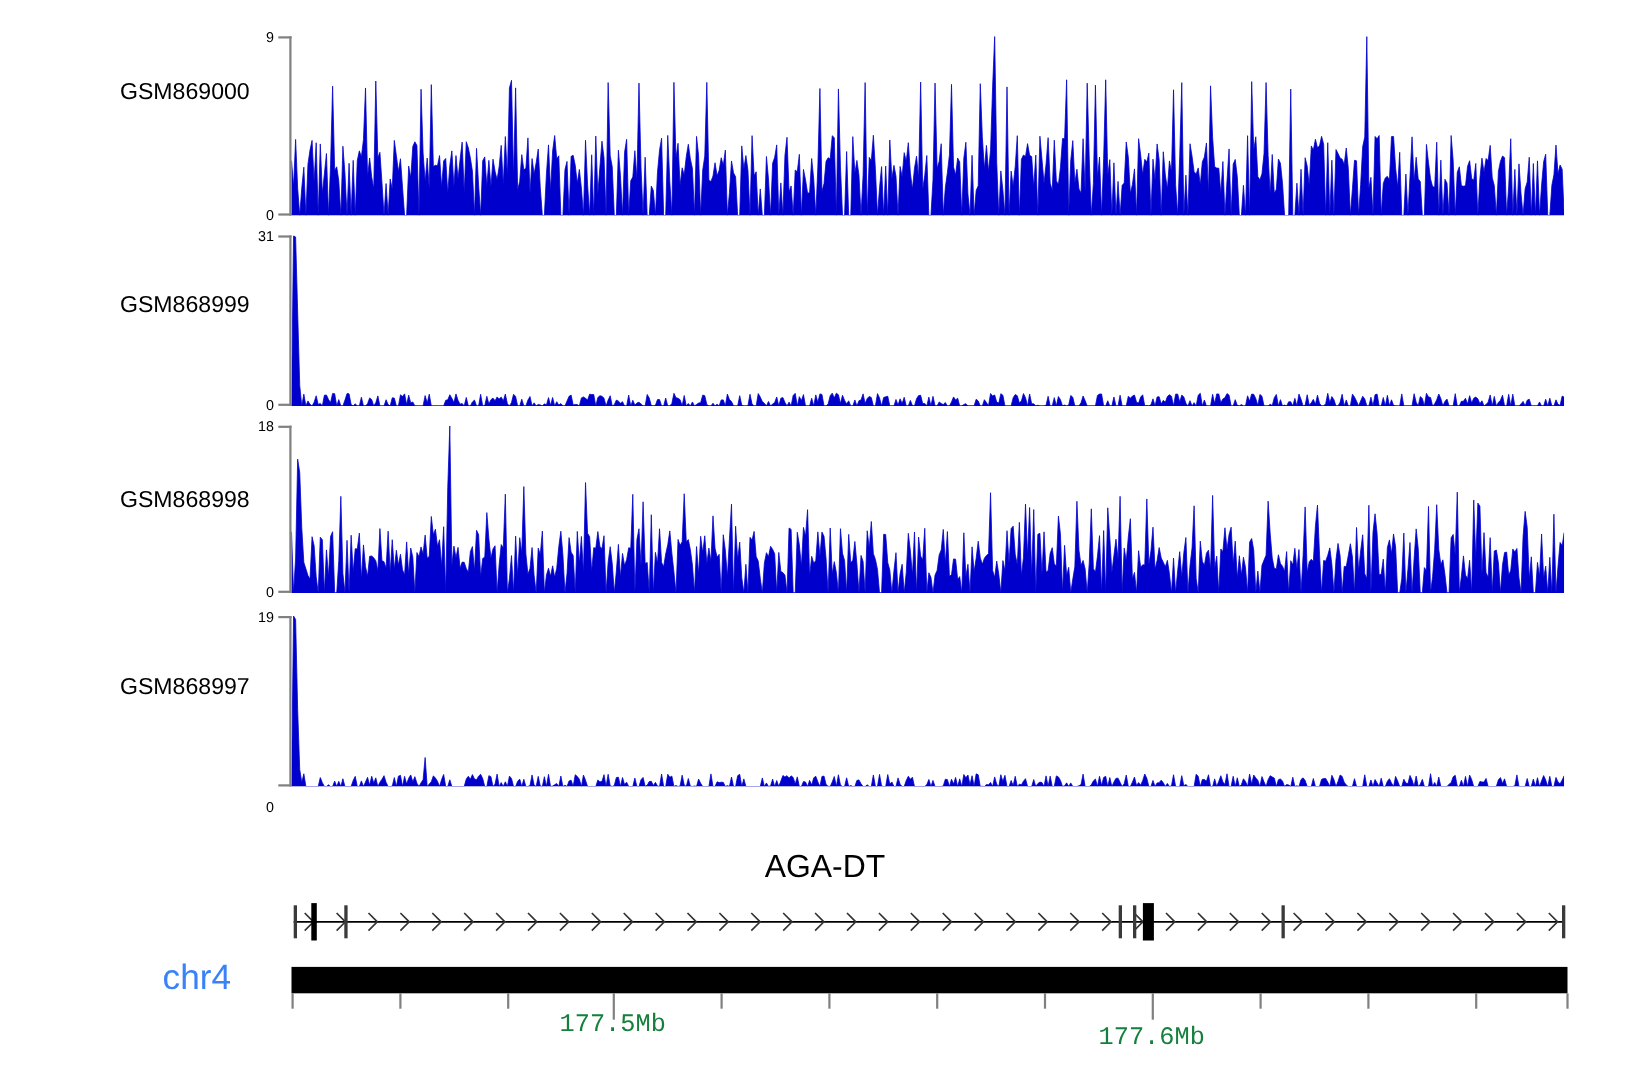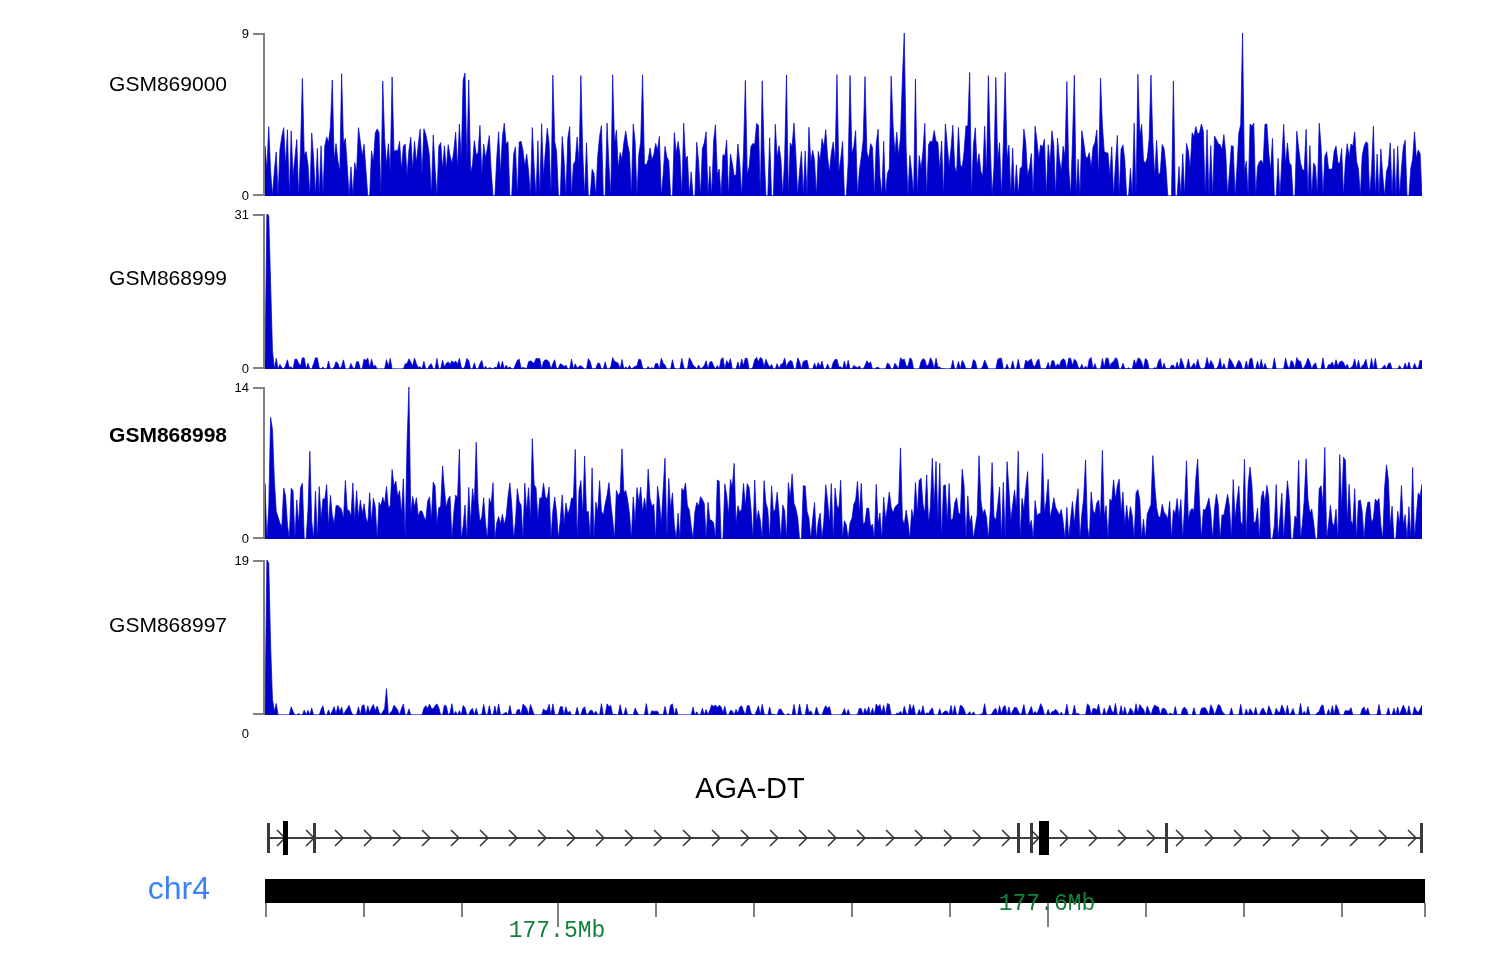--- a/index.html
+++ b/index.html
@@ -149,26 +149,26 @@
           <div class="axis-num top">31</div>
           <div class="axis-num bottom">0</div>
         </div>
         <div class="plot" style="left: 265px; top: 0px; width: 1157px; height: 155px;">
           <svg width="1157" height="155" viewBox="0 0 1157 155" preserveAspectRatio="none">
             <path d="M 0 155 L 0.00 151.84 L 1.87 0.00 L 3.74 1.55 L 5.61 69.75 L 7.48 136.40 L 9.35 155.00 L 11.21 144.27 L 13.08 155.00 L 14.95 150.50 L 16.82 153.56 L 18.69 155.00 L 20.56 151.68 L 22.43 145.81 L 24.30 153.69 L 26.17 152.72 L 28.04 155.00 L 29.91 145.23 L 31.78 145.14 L 33.64 149.19 L 35.51 152.01 L 37.38 143.69 L 39.25 143.94 L 41.12 155.00 L 42.99 149.29 L 44.86 155.00 L 46.73 155.00 L 48.60 149.72 L 50.47 143.79 L 52.34 144.06 L 54.21 153.73 L 56.07 155.00 L 57.94 153.06 L 59.81 155.00 L 61.68 155.00 L 63.55 147.05 L 65.42 155.00 L 67.29 155.00 L 69.16 152.97 L 71.03 147.74 L 72.90 149.29 L 74.77 155.00 L 76.63 152.16 L 78.50 145.87 L 80.37 155.00 L 82.24 155.00 L 84.11 155.00 L 85.98 149.42 L 87.85 153.83 L 89.72 155.00 L 91.59 147.70 L 93.46 147.87 L 95.33 155.00 L 97.20 155.00 L 99.06 144.94 L 100.93 146.43 L 102.80 144.06 L 104.67 153.79 L 106.54 145.22 L 108.41 152.29 L 110.28 151.38 L 112.15 155.00 L 114.02 155.00 L 115.89 155.00 L 117.76 155.00 L 119.63 155.00 L 121.49 145.61 L 123.36 152.40 L 125.23 144.31 L 127.10 155.00 L 128.97 155.00 L 130.84 155.00 L 132.71 155.00 L 134.58 155.00 L 136.45 155.00 L 138.32 155.00 L 140.19 149.88 L 142.05 149.50 L 143.92 144.82 L 145.79 148.13 L 147.66 151.94 L 149.53 144.12 L 151.40 149.97 L 153.27 153.45 L 155.14 152.77 L 157.01 155.00 L 158.88 147.32 L 160.75 155.00 L 162.62 155.00 L 164.48 151.41 L 166.35 149.69 L 168.22 155.00 L 170.09 155.00 L 171.96 144.44 L 173.83 155.00 L 175.70 154.66 L 177.57 146.22 L 179.44 153.24 L 181.31 149.34 L 183.18 147.88 L 185.05 150.40 L 186.91 146.84 L 188.78 148.72 L 190.65 147.00 L 192.52 150.44 L 194.39 144.28 L 196.26 153.11 L 198.13 155.00 L 200.00 151.92 L 201.87 144.42 L 203.74 146.45 L 205.61 155.00 L 207.47 155.00 L 209.34 148.92 L 211.21 155.00 L 213.08 155.00 L 214.95 149.71 L 216.82 146.48 L 218.69 155.00 L 220.56 152.22 L 222.43 155.00 L 224.30 153.65 L 226.17 154.11 L 228.04 155.00 L 229.90 153.11 L 231.77 154.09 L 233.64 147.45 L 235.51 154.58 L 237.38 147.31 L 239.25 155.00 L 241.12 151.21 L 242.99 154.26 L 244.86 152.87 L 246.73 155.00 L 248.60 155.00 L 250.47 150.61 L 252.33 146.33 L 254.20 145.14 L 256.07 154.11 L 257.94 153.65 L 259.81 153.83 L 261.68 155.00 L 263.55 147.74 L 265.42 146.81 L 267.29 148.10 L 269.16 149.60 L 271.03 144.32 L 272.89 144.67 L 274.76 144.63 L 276.63 155.00 L 278.50 147.41 L 280.37 145.73 L 282.24 146.24 L 284.11 147.98 L 285.98 155.00 L 287.85 149.73 L 289.72 145.76 L 291.59 155.00 L 293.46 153.96 L 295.32 149.72 L 297.19 150.67 L 299.06 152.51 L 300.93 151.15 L 302.80 155.00 L 304.67 155.00 L 306.54 145.13 L 308.41 155.00 L 310.28 149.87 L 312.15 154.29 L 314.02 152.33 L 315.89 151.66 L 317.75 153.20 L 319.62 155.00 L 321.49 155.00 L 323.36 144.59 L 325.23 147.87 L 327.10 154.74 L 328.97 155.00 L 330.84 154.41 L 332.71 149.28 L 334.58 149.22 L 336.45 155.00 L 338.32 155.00 L 340.18 147.89 L 342.05 155.00 L 343.92 155.00 L 345.79 152.80 L 347.66 143.56 L 349.53 147.50 L 351.40 148.07 L 353.27 149.40 L 355.14 154.92 L 357.01 145.54 L 358.88 155.00 L 360.74 152.84 L 362.61 155.00 L 364.48 151.42 L 366.35 155.00 L 368.22 153.72 L 370.09 152.36 L 371.96 152.05 L 373.83 145.18 L 375.70 145.67 L 377.57 153.75 L 379.44 155.00 L 381.31 155.00 L 383.17 152.56 L 385.04 155.00 L 386.91 153.42 L 388.78 155.00 L 390.65 149.56 L 392.52 149.53 L 394.39 155.00 L 396.26 144.23 L 398.13 149.28 L 400.00 150.98 L 401.87 155.00 L 403.74 155.00 L 405.60 155.00 L 407.47 145.71 L 409.34 154.37 L 411.21 155.00 L 413.08 155.00 L 414.95 154.85 L 416.82 144.39 L 418.69 153.36 L 420.56 155.00 L 422.43 155.00 L 424.30 143.76 L 426.16 146.94 L 428.03 151.10 L 429.90 152.69 L 431.77 155.00 L 433.64 150.96 L 435.51 155.00 L 437.38 153.38 L 439.25 151.82 L 441.12 146.84 L 442.99 155.00 L 444.86 148.02 L 446.73 147.40 L 448.59 151.82 L 450.46 155.00 L 452.33 151.55 L 454.20 155.00 L 456.07 145.48 L 457.94 143.59 L 459.81 155.00 L 461.68 146.59 L 463.55 150.18 L 465.42 144.69 L 467.29 155.00 L 469.16 155.00 L 471.02 155.00 L 472.89 148.01 L 474.76 155.00 L 476.63 144.99 L 478.50 151.76 L 480.37 144.09 L 482.24 144.55 L 484.11 155.00 L 485.98 155.00 L 487.85 153.25 L 489.72 145.70 L 491.58 143.39 L 493.45 147.73 L 495.32 143.44 L 497.19 144.88 L 499.06 152.84 L 500.93 145.30 L 502.80 149.99 L 504.67 153.19 L 506.54 150.40 L 508.41 155.00 L 510.28 155.00 L 512.15 149.60 L 514.01 155.00 L 515.88 150.21 L 517.75 149.70 L 519.62 144.06 L 521.49 152.74 L 523.36 148.38 L 525.23 146.38 L 527.10 147.42 L 528.97 155.00 L 530.84 155.00 L 532.71 143.83 L 534.58 147.75 L 536.44 155.00 L 538.31 147.38 L 540.18 146.74 L 542.05 146.22 L 543.92 155.00 L 545.79 155.00 L 547.66 155.00 L 549.53 149.14 L 551.40 154.22 L 553.27 148.57 L 555.14 152.79 L 557.00 147.19 L 558.87 155.00 L 560.74 155.00 L 562.61 149.99 L 564.48 154.66 L 566.35 155.00 L 568.22 148.43 L 570.09 145.58 L 571.96 145.33 L 573.83 152.92 L 575.70 152.76 L 577.57 155.00 L 579.43 147.02 L 581.30 155.00 L 583.17 146.29 L 585.04 154.81 L 586.91 155.00 L 588.78 151.44 L 590.65 152.81 L 592.52 153.75 L 594.39 151.93 L 596.26 155.00 L 598.13 155.00 L 600.00 151.46 L 601.86 146.85 L 603.73 149.58 L 605.60 147.98 L 607.47 155.00 L 609.34 155.00 L 611.21 153.72 L 613.08 152.97 L 614.95 155.00 L 616.82 155.00 L 618.69 155.00 L 620.56 155.00 L 622.42 148.94 L 624.29 150.54 L 626.16 155.00 L 628.03 155.00 L 629.90 149.36 L 631.77 151.93 L 633.64 154.88 L 635.51 143.73 L 637.38 146.05 L 639.25 145.05 L 641.12 151.56 L 642.99 152.44 L 644.85 143.90 L 646.72 145.34 L 648.59 155.00 L 650.46 155.00 L 652.33 155.00 L 654.20 155.00 L 656.07 147.51 L 657.94 144.65 L 659.81 145.72 L 661.68 152.15 L 663.55 150.63 L 665.42 143.78 L 667.28 147.50 L 669.15 155.00 L 671.02 144.16 L 672.89 153.09 L 674.76 153.08 L 676.63 155.00 L 678.50 154.40 L 680.37 155.00 L 682.24 155.00 L 684.11 155.00 L 685.98 154.49 L 687.84 146.22 L 689.71 155.00 L 691.58 155.00 L 693.45 147.49 L 695.32 155.00 L 697.19 146.45 L 699.06 149.43 L 700.93 155.00 L 702.80 154.20 L 704.67 155.00 L 706.54 154.18 L 708.41 145.56 L 710.27 147.22 L 712.14 155.00 L 714.01 155.00 L 715.88 155.00 L 717.75 152.15 L 719.62 145.97 L 721.49 150.20 L 723.36 155.00 L 725.23 155.00 L 727.10 155.00 L 728.97 155.00 L 730.84 155.00 L 732.70 145.45 L 734.57 144.28 L 736.44 144.14 L 738.31 155.00 L 740.18 155.00 L 742.05 150.31 L 743.92 155.00 L 745.79 155.00 L 747.66 146.87 L 749.53 155.00 L 751.40 155.00 L 753.26 145.30 L 755.13 155.00 L 757.00 155.00 L 758.87 155.00 L 760.74 146.12 L 762.61 148.02 L 764.48 146.10 L 766.35 145.14 L 768.22 151.69 L 770.09 152.43 L 771.96 147.00 L 773.83 144.92 L 775.69 155.00 L 777.56 154.66 L 779.43 155.00 L 781.30 154.06 L 783.17 148.56 L 785.04 155.00 L 786.91 146.86 L 788.78 146.64 L 790.65 153.23 L 792.52 149.90 L 794.39 151.74 L 796.26 146.40 L 798.12 144.80 L 799.99 146.15 L 801.86 155.00 L 803.73 144.31 L 805.60 144.23 L 807.47 151.39 L 809.34 145.16 L 811.21 146.88 L 813.08 152.62 L 814.95 155.00 L 816.82 150.26 L 818.68 155.00 L 820.55 152.03 L 822.42 155.00 L 824.29 145.25 L 826.16 143.50 L 828.03 155.00 L 829.90 149.66 L 831.77 155.00 L 833.64 155.00 L 835.51 155.00 L 837.38 144.41 L 839.25 152.88 L 841.11 144.07 L 842.98 144.16 L 844.85 152.15 L 846.72 148.65 L 848.59 147.50 L 850.46 143.80 L 852.33 145.21 L 854.20 155.00 L 856.07 155.00 L 857.94 149.33 L 859.81 154.49 L 861.68 155.00 L 863.54 153.75 L 865.41 155.00 L 867.28 155.00 L 869.15 145.83 L 871.02 150.79 L 872.89 144.25 L 874.76 144.51 L 876.63 148.34 L 878.50 154.58 L 880.37 144.58 L 882.24 146.19 L 884.11 155.00 L 885.97 155.00 L 887.84 155.00 L 889.71 153.47 L 891.58 154.61 L 893.45 147.55 L 895.32 144.62 L 897.19 155.00 L 899.06 149.31 L 900.93 155.00 L 902.80 154.29 L 904.67 155.00 L 906.53 151.28 L 908.40 151.27 L 910.27 155.00 L 912.14 148.13 L 914.01 155.00 L 915.88 144.24 L 917.75 148.98 L 919.62 155.00 L 921.49 154.41 L 923.36 144.89 L 925.23 154.34 L 927.10 152.15 L 928.96 149.06 L 930.83 153.61 L 932.70 145.24 L 934.57 152.64 L 936.44 155.00 L 938.31 155.00 L 940.18 152.95 L 942.05 143.56 L 943.92 152.19 L 945.79 146.49 L 947.66 149.41 L 949.53 155.00 L 951.39 155.00 L 953.26 151.74 L 955.13 144.38 L 957.00 155.00 L 958.87 149.60 L 960.74 155.00 L 962.61 155.00 L 964.48 144.30 L 966.35 146.98 L 968.22 150.68 L 970.09 155.00 L 971.95 150.56 L 973.82 146.23 L 975.69 148.65 L 977.56 155.00 L 979.43 155.00 L 981.30 147.06 L 983.17 155.00 L 985.04 144.86 L 986.91 144.23 L 988.78 155.00 L 990.65 155.00 L 992.52 147.37 L 994.38 155.00 L 996.25 145.34 L 998.12 155.00 L 999.99 149.45 L 1001.86 154.50 L 1003.73 155.00 L 1005.60 155.00 L 1007.47 155.00 L 1009.34 144.08 L 1011.21 155.00 L 1013.08 155.00 L 1014.95 155.00 L 1016.81 155.00 L 1018.68 155.00 L 1020.55 143.94 L 1022.42 151.70 L 1024.29 155.00 L 1026.16 146.53 L 1028.03 148.23 L 1029.90 155.00 L 1031.77 143.55 L 1033.64 146.88 L 1035.51 147.35 L 1037.37 155.00 L 1039.24 153.26 L 1041.11 149.41 L 1042.98 144.22 L 1044.85 148.22 L 1046.72 155.00 L 1048.59 150.90 L 1050.46 148.79 L 1052.33 155.00 L 1054.20 155.00 L 1056.07 155.00 L 1057.94 143.88 L 1059.80 155.00 L 1061.67 154.95 L 1063.54 150.82 L 1065.41 150.79 L 1067.28 148.03 L 1069.15 153.37 L 1071.02 145.72 L 1072.89 152.28 L 1074.76 148.04 L 1076.63 147.00 L 1078.50 148.56 L 1080.37 152.96 L 1082.23 150.36 L 1084.10 155.00 L 1085.97 153.63 L 1087.84 151.61 L 1089.71 145.07 L 1091.58 155.00 L 1093.45 146.35 L 1095.32 155.00 L 1097.19 151.82 L 1099.06 149.87 L 1100.93 145.27 L 1102.79 155.00 L 1104.66 155.00 L 1106.53 144.49 L 1108.40 155.00 L 1110.27 144.33 L 1112.14 155.00 L 1114.01 155.00 L 1115.88 155.00 L 1117.75 153.22 L 1119.62 150.92 L 1121.49 155.00 L 1123.36 149.81 L 1125.22 148.85 L 1127.09 155.00 L 1128.96 155.00 L 1130.83 155.00 L 1132.70 155.00 L 1134.57 151.45 L 1136.44 155.00 L 1138.31 155.00 L 1140.18 148.98 L 1142.05 155.00 L 1143.92 148.00 L 1145.79 155.00 L 1147.65 155.00 L 1149.52 149.49 L 1151.39 153.56 L 1153.26 154.56 L 1155.13 146.08 L 1157.00 147.06 L 1157 155 Z" fill="#0000CC" stroke="#0000CC" stroke-width="0.7"></path>
           </svg>
         </div>
       </div>
       <div class="track" style="top: 387px; height: 152px;">
-        <div class="track-label" style="top: 36px; font-weight: bold;">GSM868998</div>
+        <div class="track-label" style="top: 56px;">GSM868998</div>
         <div class="axis" style="left: 253px; top: 0px; width: 12px; height: 152px;">
           <div class="axis-vline" style="height: 152px;"></div>
           <div class="axis-tick" style="top: 0px;"></div>
           <div class="axis-tick" style="top: 150px;"></div>
-          <div class="axis-num top">14</div>
+          <div class="axis-num top">18</div>
           <div class="axis-num bottom">0</div>
         </div>
         <div class="plot" style="left: 265px; top: 0px; width: 1157px; height: 152px;">
           <svg width="1157" height="152" viewBox="0 0 1157 152" preserveAspectRatio="none">
             <path d="M 0 152 L 0.00 96.49 L 1.87 152.00 L 3.74 120.23 L 5.61 30.40 L 7.48 42.56 L 9.35 93.13 L 11.21 124.24 L 13.08 130.10 L 14.95 136.19 L 16.82 139.43 L 18.69 100.90 L 20.56 109.11 L 22.43 137.10 L 24.30 152.00 L 26.17 101.32 L 28.04 103.69 L 29.91 152.00 L 31.78 112.88 L 33.64 137.30 L 35.51 100.82 L 37.38 96.35 L 39.25 152.00 L 41.12 152.00 L 42.99 122.61 L 44.86 64.20 L 46.73 134.28 L 48.60 152.00 L 50.47 104.20 L 52.34 152.00 L 54.21 99.52 L 56.07 132.96 L 57.94 111.75 L 59.81 112.15 L 61.68 97.63 L 63.55 139.70 L 65.42 108.36 L 67.29 128.19 L 69.16 136.79 L 71.03 118.74 L 72.90 118.39 L 74.77 120.13 L 76.63 122.72 L 78.50 132.10 L 80.37 93.50 L 82.24 122.81 L 84.11 123.59 L 85.98 129.54 L 87.85 95.89 L 89.72 133.63 L 91.59 103.63 L 93.46 130.84 L 95.33 113.22 L 97.20 126.92 L 99.06 116.79 L 100.93 130.99 L 102.80 135.66 L 104.67 105.63 L 106.54 135.31 L 108.41 111.19 L 110.28 119.66 L 112.15 152.00 L 114.02 115.31 L 115.89 119.03 L 117.76 110.21 L 119.63 116.69 L 121.49 99.46 L 123.36 120.41 L 125.23 118.72 L 127.10 82.49 L 128.97 99.12 L 130.84 94.05 L 132.71 109.56 L 134.58 103.66 L 136.45 127.85 L 138.32 91.84 L 140.19 152.00 L 142.05 56.20 L 143.92 0.00 L 145.79 127.23 L 147.66 109.46 L 149.53 119.94 L 151.40 110.59 L 153.27 129.55 L 155.14 124.01 L 157.01 124.15 L 158.88 129.81 L 160.75 133.22 L 162.62 114.31 L 164.48 109.88 L 166.35 132.32 L 168.22 95.08 L 170.09 98.97 L 171.96 137.34 L 173.83 120.66 L 175.70 119.40 L 177.57 78.97 L 179.44 102.91 L 181.31 120.40 L 183.18 111.99 L 185.05 109.14 L 186.91 152.00 L 188.78 126.15 L 190.65 108.09 L 192.52 111.08 L 194.39 62.20 L 196.26 152.00 L 198.13 139.16 L 200.00 118.05 L 201.87 152.00 L 203.74 100.32 L 205.61 136.31 L 207.47 101.84 L 209.34 116.17 L 211.21 55.33 L 213.08 116.56 L 214.95 135.05 L 216.82 129.74 L 218.69 110.75 L 220.56 136.19 L 222.43 152.00 L 224.30 111.26 L 226.17 117.09 L 228.04 95.70 L 229.90 152.00 L 231.77 135.82 L 233.64 129.58 L 235.51 136.85 L 237.38 127.39 L 239.25 137.71 L 241.12 129.62 L 242.99 109.94 L 244.86 95.91 L 246.73 117.31 L 248.60 152.00 L 250.47 134.41 L 252.33 101.73 L 254.20 114.97 L 256.07 118.08 L 257.94 152.00 L 259.81 96.11 L 261.68 124.89 L 263.55 100.68 L 265.42 133.93 L 267.29 51.68 L 269.16 97.77 L 271.03 100.88 L 272.89 132.79 L 274.76 110.90 L 276.63 111.33 L 278.50 96.26 L 280.37 109.72 L 282.24 111.89 L 284.11 100.03 L 285.98 152.00 L 287.85 124.08 L 289.72 110.01 L 291.59 125.34 L 293.46 152.00 L 295.32 132.39 L 297.19 107.90 L 299.06 137.84 L 300.93 116.12 L 302.80 127.15 L 304.67 121.78 L 306.54 110.99 L 308.41 111.31 L 310.28 62.34 L 312.15 152.00 L 314.02 103.48 L 315.89 93.67 L 317.75 127.44 L 319.62 69.18 L 321.49 125.24 L 323.36 124.40 L 325.23 152.00 L 327.10 80.95 L 328.97 152.00 L 330.84 115.12 L 332.71 125.31 L 334.58 93.68 L 336.45 124.34 L 338.32 128.21 L 340.18 116.64 L 342.05 108.26 L 343.92 95.60 L 345.79 116.00 L 347.66 132.96 L 349.53 152.00 L 351.40 103.38 L 353.27 108.78 L 355.14 105.54 L 357.01 61.87 L 358.88 105.42 L 360.74 103.53 L 362.61 112.79 L 364.48 126.55 L 366.35 152.00 L 368.22 109.86 L 370.09 134.91 L 371.96 100.52 L 373.83 115.53 L 375.70 100.11 L 377.57 125.50 L 379.44 111.20 L 381.31 123.46 L 383.17 81.97 L 385.04 111.45 L 386.91 119.52 L 388.78 116.96 L 390.65 152.00 L 392.52 99.13 L 394.39 113.14 L 396.26 137.26 L 398.13 103.12 L 400.00 71.27 L 401.87 152.00 L 403.74 91.36 L 405.60 121.74 L 407.47 105.84 L 409.34 138.14 L 411.21 152.00 L 413.08 126.03 L 414.95 152.00 L 416.82 101.48 L 418.69 103.99 L 420.56 96.09 L 422.43 118.96 L 424.30 123.06 L 426.16 138.75 L 428.03 152.00 L 429.90 124.81 L 431.77 115.44 L 433.64 119.20 L 435.51 109.64 L 437.38 112.40 L 439.25 116.47 L 441.12 152.00 L 442.99 115.23 L 444.86 132.60 L 446.73 133.56 L 448.59 135.87 L 450.46 152.00 L 452.33 92.99 L 454.20 94.29 L 456.07 152.00 L 457.94 152.00 L 459.81 96.84 L 461.68 108.31 L 463.55 127.98 L 465.42 92.44 L 467.29 100.41 L 469.16 76.33 L 471.02 137.11 L 472.89 118.73 L 474.76 125.00 L 476.63 122.49 L 478.50 96.53 L 480.37 118.92 L 482.24 96.66 L 484.11 100.60 L 485.98 121.05 L 487.85 152.00 L 489.72 92.99 L 491.58 134.64 L 493.45 123.59 L 495.32 133.43 L 497.19 152.00 L 499.06 93.63 L 500.93 116.04 L 502.80 122.64 L 504.67 152.00 L 506.54 98.82 L 508.41 124.67 L 510.28 122.33 L 512.15 105.23 L 514.01 125.74 L 515.88 152.00 L 517.75 117.96 L 519.62 123.47 L 521.49 152.00 L 523.36 95.52 L 525.23 111.30 L 527.10 87.07 L 528.97 116.32 L 530.84 121.57 L 532.71 130.66 L 534.58 152.00 L 536.44 152.00 L 538.31 98.70 L 540.18 98.97 L 542.05 124.45 L 543.92 131.20 L 545.79 152.00 L 547.66 132.01 L 549.53 115.44 L 551.40 152.00 L 553.27 134.65 L 555.14 125.99 L 557.00 152.00 L 558.87 133.45 L 560.74 97.84 L 562.61 113.72 L 564.48 136.05 L 566.35 96.58 L 568.22 152.00 L 570.09 101.23 L 571.96 118.52 L 573.83 122.01 L 575.70 93.26 L 577.57 152.00 L 579.43 133.69 L 581.30 137.86 L 583.17 152.00 L 585.04 135.82 L 586.91 131.57 L 588.78 117.51 L 590.65 112.94 L 592.52 94.29 L 594.39 125.64 L 596.26 96.24 L 598.13 136.93 L 600.00 135.55 L 601.86 121.10 L 603.73 121.36 L 605.60 139.74 L 607.47 137.20 L 609.34 152.00 L 611.21 97.37 L 613.08 137.22 L 614.95 125.93 L 616.82 152.00 L 618.69 110.11 L 620.56 132.76 L 622.42 120.47 L 624.29 105.02 L 626.16 120.05 L 628.03 125.99 L 629.90 120.44 L 631.77 117.94 L 633.64 116.36 L 635.51 60.89 L 637.38 131.43 L 639.25 138.01 L 641.12 123.03 L 642.99 135.00 L 644.85 152.00 L 646.72 122.62 L 648.59 132.01 L 650.46 95.46 L 652.33 125.61 L 654.20 93.56 L 656.07 91.30 L 657.94 116.78 L 659.81 126.30 L 661.68 87.87 L 663.55 136.50 L 665.42 119.72 L 667.28 71.23 L 669.15 118.48 L 671.02 74.35 L 672.89 135.88 L 674.76 76.25 L 676.63 152.00 L 678.50 98.74 L 680.37 97.82 L 682.24 135.00 L 684.11 96.49 L 685.98 133.21 L 687.84 131.73 L 689.71 115.98 L 691.58 110.87 L 693.45 125.41 L 695.32 127.79 L 697.19 82.17 L 699.06 98.68 L 700.93 152.00 L 702.80 108.75 L 704.67 136.41 L 706.54 128.73 L 708.41 152.00 L 710.27 139.47 L 712.14 128.11 L 714.01 68.71 L 715.88 113.17 L 717.75 126.88 L 719.62 122.47 L 721.49 130.23 L 723.36 152.00 L 725.23 124.62 L 727.10 75.56 L 728.97 129.87 L 730.84 133.16 L 732.70 118.56 L 734.57 99.94 L 736.44 152.00 L 738.31 95.34 L 740.18 152.00 L 742.05 74.62 L 743.92 101.84 L 745.79 133.66 L 747.66 117.89 L 749.53 103.15 L 751.40 121.40 L 753.26 64.19 L 755.13 152.00 L 757.00 111.27 L 758.87 122.94 L 760.74 101.13 L 762.61 84.56 L 764.48 139.15 L 766.35 133.41 L 768.22 152.00 L 770.09 113.63 L 771.96 128.77 L 773.83 126.43 L 775.69 126.53 L 777.56 66.58 L 779.43 126.21 L 781.30 113.73 L 783.17 92.25 L 785.04 130.57 L 786.91 122.57 L 788.78 110.76 L 790.65 120.27 L 792.52 124.09 L 794.39 128.24 L 796.26 122.39 L 798.12 134.53 L 799.99 152.00 L 801.86 120.33 L 803.73 152.00 L 805.60 131.80 L 807.47 114.53 L 809.34 137.53 L 811.21 115.46 L 813.08 101.66 L 814.95 152.00 L 816.82 127.18 L 818.68 111.07 L 820.55 72.81 L 822.42 138.90 L 824.29 152.00 L 826.16 104.96 L 828.03 123.33 L 829.90 126.99 L 831.77 115.94 L 833.64 113.12 L 835.51 130.67 L 837.38 63.38 L 839.25 129.61 L 841.11 118.62 L 842.98 152.00 L 844.85 112.09 L 846.72 114.55 L 848.59 92.82 L 850.46 112.58 L 852.33 98.87 L 854.20 92.23 L 856.07 125.63 L 857.94 104.95 L 859.81 138.83 L 861.68 118.24 L 863.54 136.00 L 865.41 119.59 L 867.28 128.93 L 869.15 152.00 L 871.02 105.88 L 872.89 102.54 L 874.76 113.07 L 876.63 152.00 L 878.50 132.19 L 880.37 152.00 L 882.24 126.88 L 884.11 122.18 L 885.97 117.68 L 887.84 68.58 L 889.71 97.78 L 891.58 120.25 L 893.45 129.70 L 895.32 130.19 L 897.19 117.34 L 899.06 125.34 L 900.93 127.76 L 902.80 132.47 L 904.67 114.44 L 906.53 152.00 L 908.40 122.75 L 910.27 126.71 L 912.14 111.49 L 914.01 130.55 L 915.88 112.58 L 917.75 152.00 L 919.62 118.02 L 921.49 73.86 L 923.36 133.35 L 925.23 123.63 L 927.10 121.41 L 928.96 123.43 L 930.83 91.37 L 932.70 72.17 L 934.57 117.12 L 936.44 152.00 L 938.31 122.51 L 940.18 123.12 L 942.05 117.80 L 943.92 111.06 L 945.79 125.99 L 947.66 152.00 L 949.53 121.74 L 951.39 107.02 L 953.26 118.08 L 955.13 152.00 L 957.00 127.89 L 958.87 128.07 L 960.74 117.86 L 962.61 107.28 L 964.48 119.39 L 966.35 152.00 L 968.22 92.48 L 970.09 132.30 L 971.95 113.82 L 973.82 99.15 L 975.69 134.61 L 977.56 138.86 L 979.43 72.31 L 981.30 152.00 L 983.17 96.96 L 985.04 80.05 L 986.91 98.03 L 988.78 135.59 L 990.65 135.15 L 992.52 121.27 L 994.38 152.00 L 996.25 110.80 L 998.12 103.82 L 999.99 116.31 L 1001.86 98.40 L 1003.73 110.12 L 1005.60 152.00 L 1007.47 152.00 L 1009.34 138.96 L 1011.21 97.56 L 1013.08 152.00 L 1014.95 130.48 L 1016.81 106.17 L 1018.68 152.00 L 1020.55 120.94 L 1022.42 93.82 L 1024.29 111.60 L 1026.16 152.00 L 1028.03 152.00 L 1029.90 129.01 L 1031.77 131.74 L 1033.64 73.39 L 1035.51 152.00 L 1037.37 137.16 L 1039.24 112.47 L 1041.11 71.79 L 1042.98 112.46 L 1044.85 126.20 L 1046.72 121.93 L 1048.59 135.28 L 1050.46 152.00 L 1052.33 152.00 L 1054.20 101.86 L 1056.07 98.82 L 1057.94 117.64 L 1059.80 60.39 L 1061.67 152.00 L 1063.54 136.79 L 1065.41 118.36 L 1067.28 135.75 L 1069.15 139.05 L 1071.02 122.32 L 1072.89 152.00 L 1074.76 67.51 L 1076.63 121.27 L 1078.50 70.33 L 1080.37 73.17 L 1082.23 135.14 L 1084.10 97.20 L 1085.97 133.70 L 1087.84 137.83 L 1089.71 101.79 L 1091.58 152.00 L 1093.45 113.90 L 1095.32 113.05 L 1097.19 124.54 L 1099.06 152.00 L 1100.93 126.31 L 1102.79 115.30 L 1104.66 114.89 L 1106.53 135.90 L 1108.40 131.42 L 1110.27 112.08 L 1112.14 114.73 L 1114.01 111.57 L 1115.88 138.26 L 1117.75 152.00 L 1119.62 100.60 L 1121.49 77.88 L 1123.36 92.43 L 1125.22 139.40 L 1127.09 119.18 L 1128.96 152.00 L 1130.83 152.00 L 1132.70 124.25 L 1134.57 137.02 L 1136.44 98.46 L 1138.31 138.37 L 1140.18 127.66 L 1142.05 152.00 L 1143.92 119.63 L 1145.79 152.00 L 1147.65 80.46 L 1149.52 152.00 L 1151.39 127.64 L 1153.26 106.12 L 1155.13 108.97 L 1157.00 97.29 L 1157 152 Z" fill="#0000CC" stroke="#0000CC" stroke-width="0.7"></path>
           </svg>
         </div>
       </div>
       <div class="track" style="top: 560px; height: 155px;">
         <div class="track-label" style="top: 53px;">GSM868997</div>
@@ -248,19 +248,19 @@
       <div class="ruler-tick" style="left: 265px; top: 903px; height: 14px;"></div>
       <div class="ruler-tick" style="left: 363px; top: 903px; height: 14px;"></div>
       <div class="ruler-tick" style="left: 461px; top: 903px; height: 14px;"></div>
       <div class="ruler-tick" style="left: 557px; top: 903px; height: 24px;"></div>
       <div class="ruler-label" style="left: 557px; top: 918px;">177.5Mb</div>
       <div class="ruler-tick" style="left: 655px; top: 903px; height: 14px;"></div>
       <div class="ruler-tick" style="left: 753px; top: 903px; height: 14px;"></div>
       <div class="ruler-tick" style="left: 851px; top: 903px; height: 14px;"></div>
       <div class="ruler-tick" style="left: 949px; top: 903px; height: 14px;"></div>
       <div class="ruler-tick" style="left: 1047px; top: 903px; height: 24px;"></div>
-      <div class="ruler-label" style="left: 1047px; top: 891px;">177.6Mb</div>
+      <div class="ruler-label" style="left: 1047px; top: 930px;">177.6Mb</div>
       <div class="ruler-tick" style="left: 1145px; top: 903px; height: 14px;"></div>
       <div class="ruler-tick" style="left: 1243px; top: 903px; height: 14px;"></div>
       <div class="ruler-tick" style="left: 1341px; top: 903px; height: 14px;"></div>
       <div class="ruler-tick" style="left: 1424px; top: 903px; height: 14px;"></div>
     </div>
 </div>
 
 </body></html>

